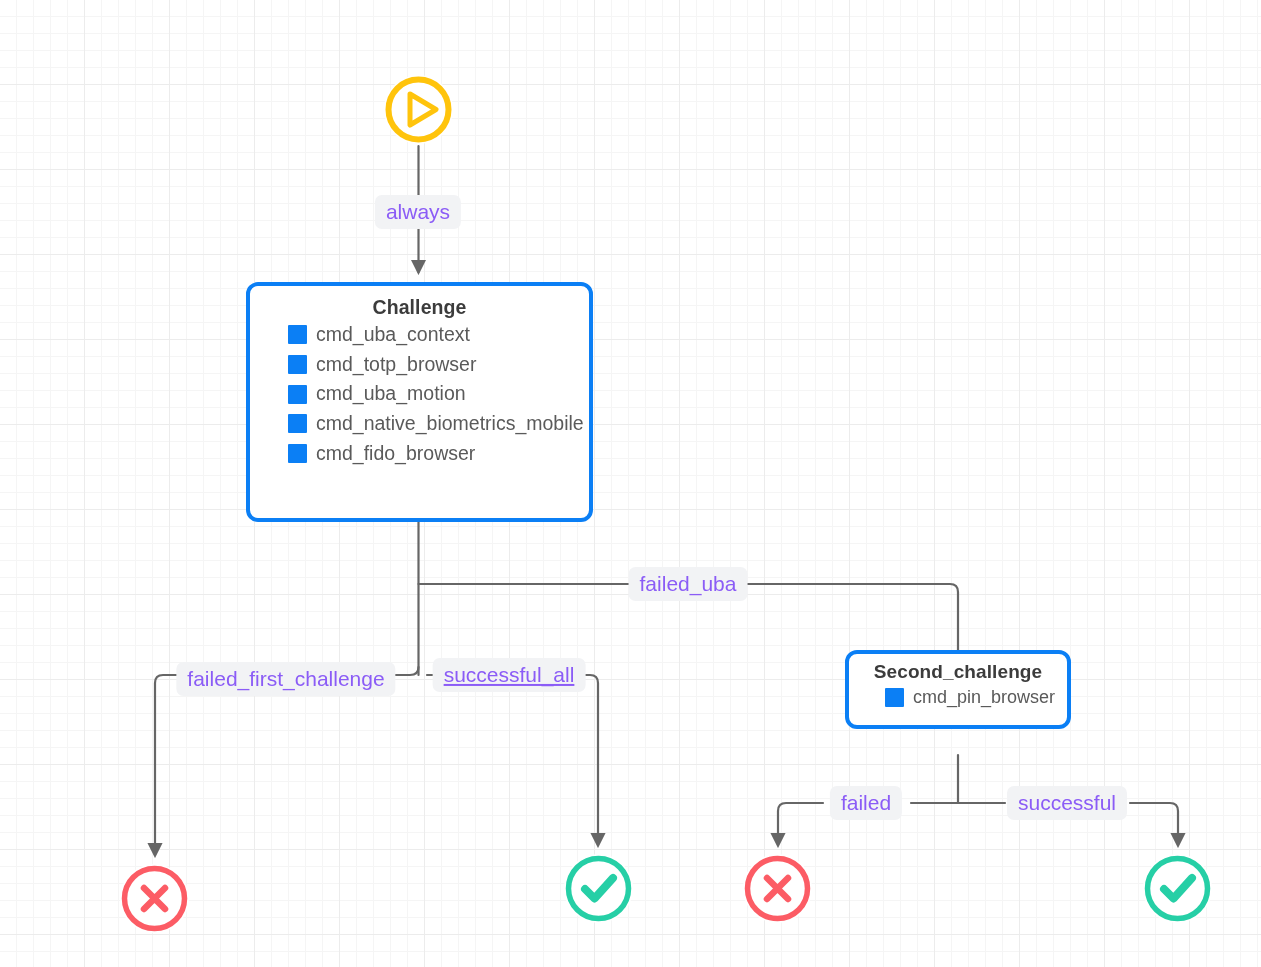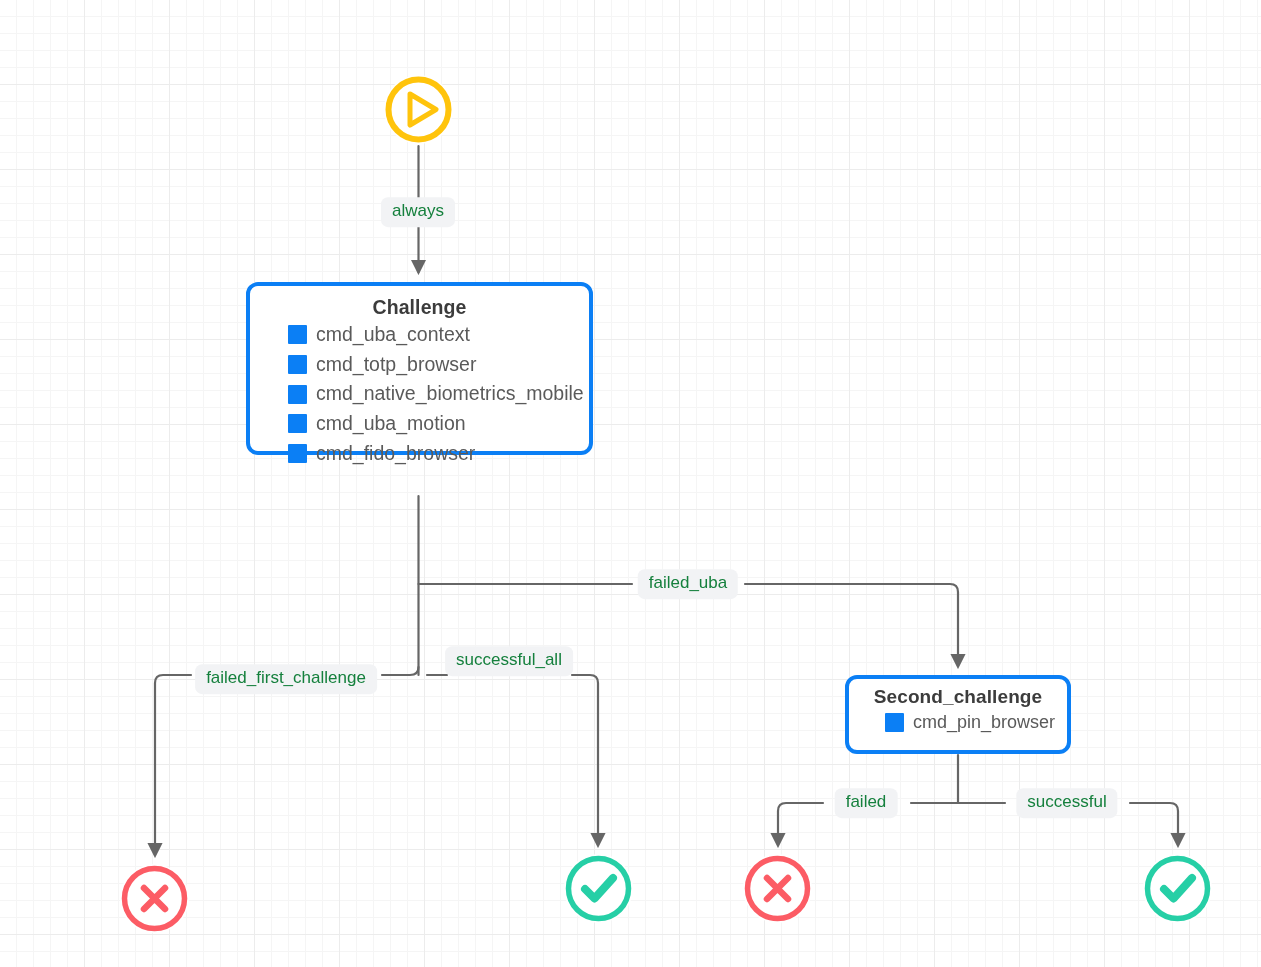--- a/index.html
+++ b/index.html
@@ -68,28 +68,28 @@
     font-size: 19.5px;
     color: #5a5a5a;
     line-height: 1.42;
   }
 
   
   #node-challenge {
     left: 246px;
     top: 282px;
     width: 347px;
-    height: 173px;
+    height: 240px;
   }
   #node-challenge .node-title { margin-bottom: 1px; }
 
   
   #node-second {
     left: 845px;
-    top: 675px;
+    top: 650px;
     width: 226px;
     height: 79px;
     padding: 7px 12px 9px 12px;
   }
   #node-second .node-title { font-size: 19px; margin-bottom: 0px; }
   #node-second .item-label { font-size: 18px; }
 
   
   .marker {
     position: absolute;
@@ -102,32 +102,32 @@
   #start-node   { left: 384px; top: 75px;  width: 69px; height: 69px; }
   #end-fail-1   { left: 120px; top: 864px; width: 69px; height: 69px; }
   #end-ok-1     { left: 564px; top: 854px; width: 69px; height: 69px; }
   #end-fail-2   { left: 743px; top: 854px; width: 69px; height: 69px; }
   #end-ok-2     { left: 1143px;top: 854px; width: 69px; height: 69px; }
 
   
   .edge-label {
     position: absolute;
     background: #f2f3f5;
-    color: #15803d;
-    font-size: 17px;
+    color: #8b5cf6;
+    font-size: 21px;
     border-radius: 7px;
     padding: 5px 11px 6px 11px;
     white-space: nowrap;
     transform: translate(-50%, -50%);
     line-height: 1.1;
   }
   #lbl-always   { left: 418px; top: 212px; }
   #lbl-faileduba{ left: 688px; top: 584px; }
   #lbl-failedfc { left: 286px; top: 679px; text-align: right; }
-  #lbl-succall  { left: 509px; top: 661px; }
+  #lbl-succall  { left: 509px; top: 675px; text-decoration: underline; }
   #lbl-failed   { left: 866px; top: 803px; }
   #lbl-success  { left: 1067px;top: 803px; }
 </style>
 </head>
 <body>
 
 <div id="canvas">
 
   <svg id="edges" viewBox="0 0 1261 967" width="1261" height="967">
     <defs>
@@ -169,25 +169,25 @@
     <div class="node-item">
       <span class="swatch"></span>
       <span class="item-label">cmd_uba_context</span>
     </div>
     <div class="node-item">
       <span class="swatch"></span>
       <span class="item-label">cmd_totp_browser</span>
     </div>
     <div class="node-item">
       <span class="swatch"></span>
+      <span class="item-label">cmd_uba_motion</span>
+    </div>
+    <div class="node-item">
+      <span class="swatch"></span>
       <span class="item-label">cmd_native_biometrics_mobile</span>
-    </div>
-    <div class="node-item">
-      <span class="swatch"></span>
-      <span class="item-label">cmd_uba_motion</span>
     </div>
     <div class="node-item">
       <span class="swatch"></span>
       <span class="item-label">cmd_fido_browser</span>
     </div>
   </div>
 
   <div class="node" id="node-second">
     <div class="node-title">Second_challenge</div>
     <div class="node-item">

